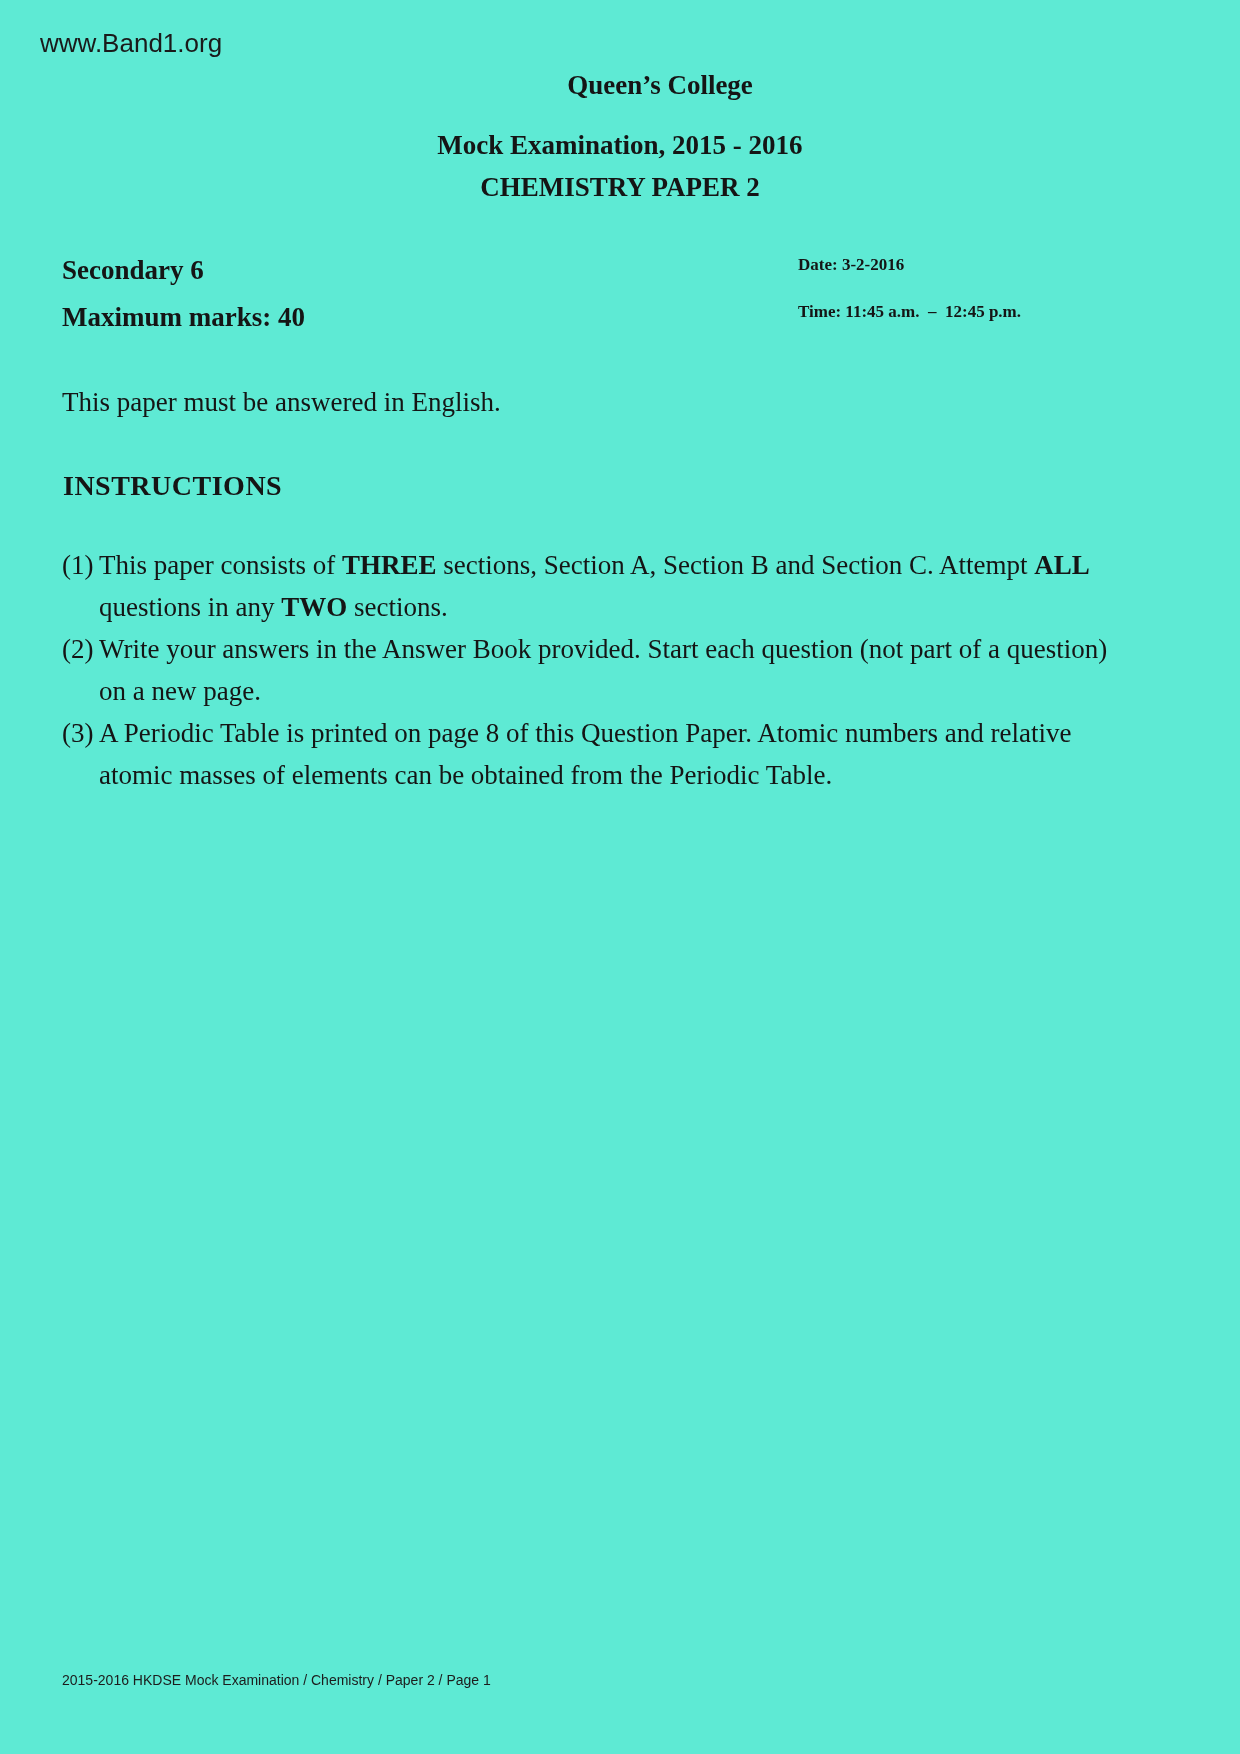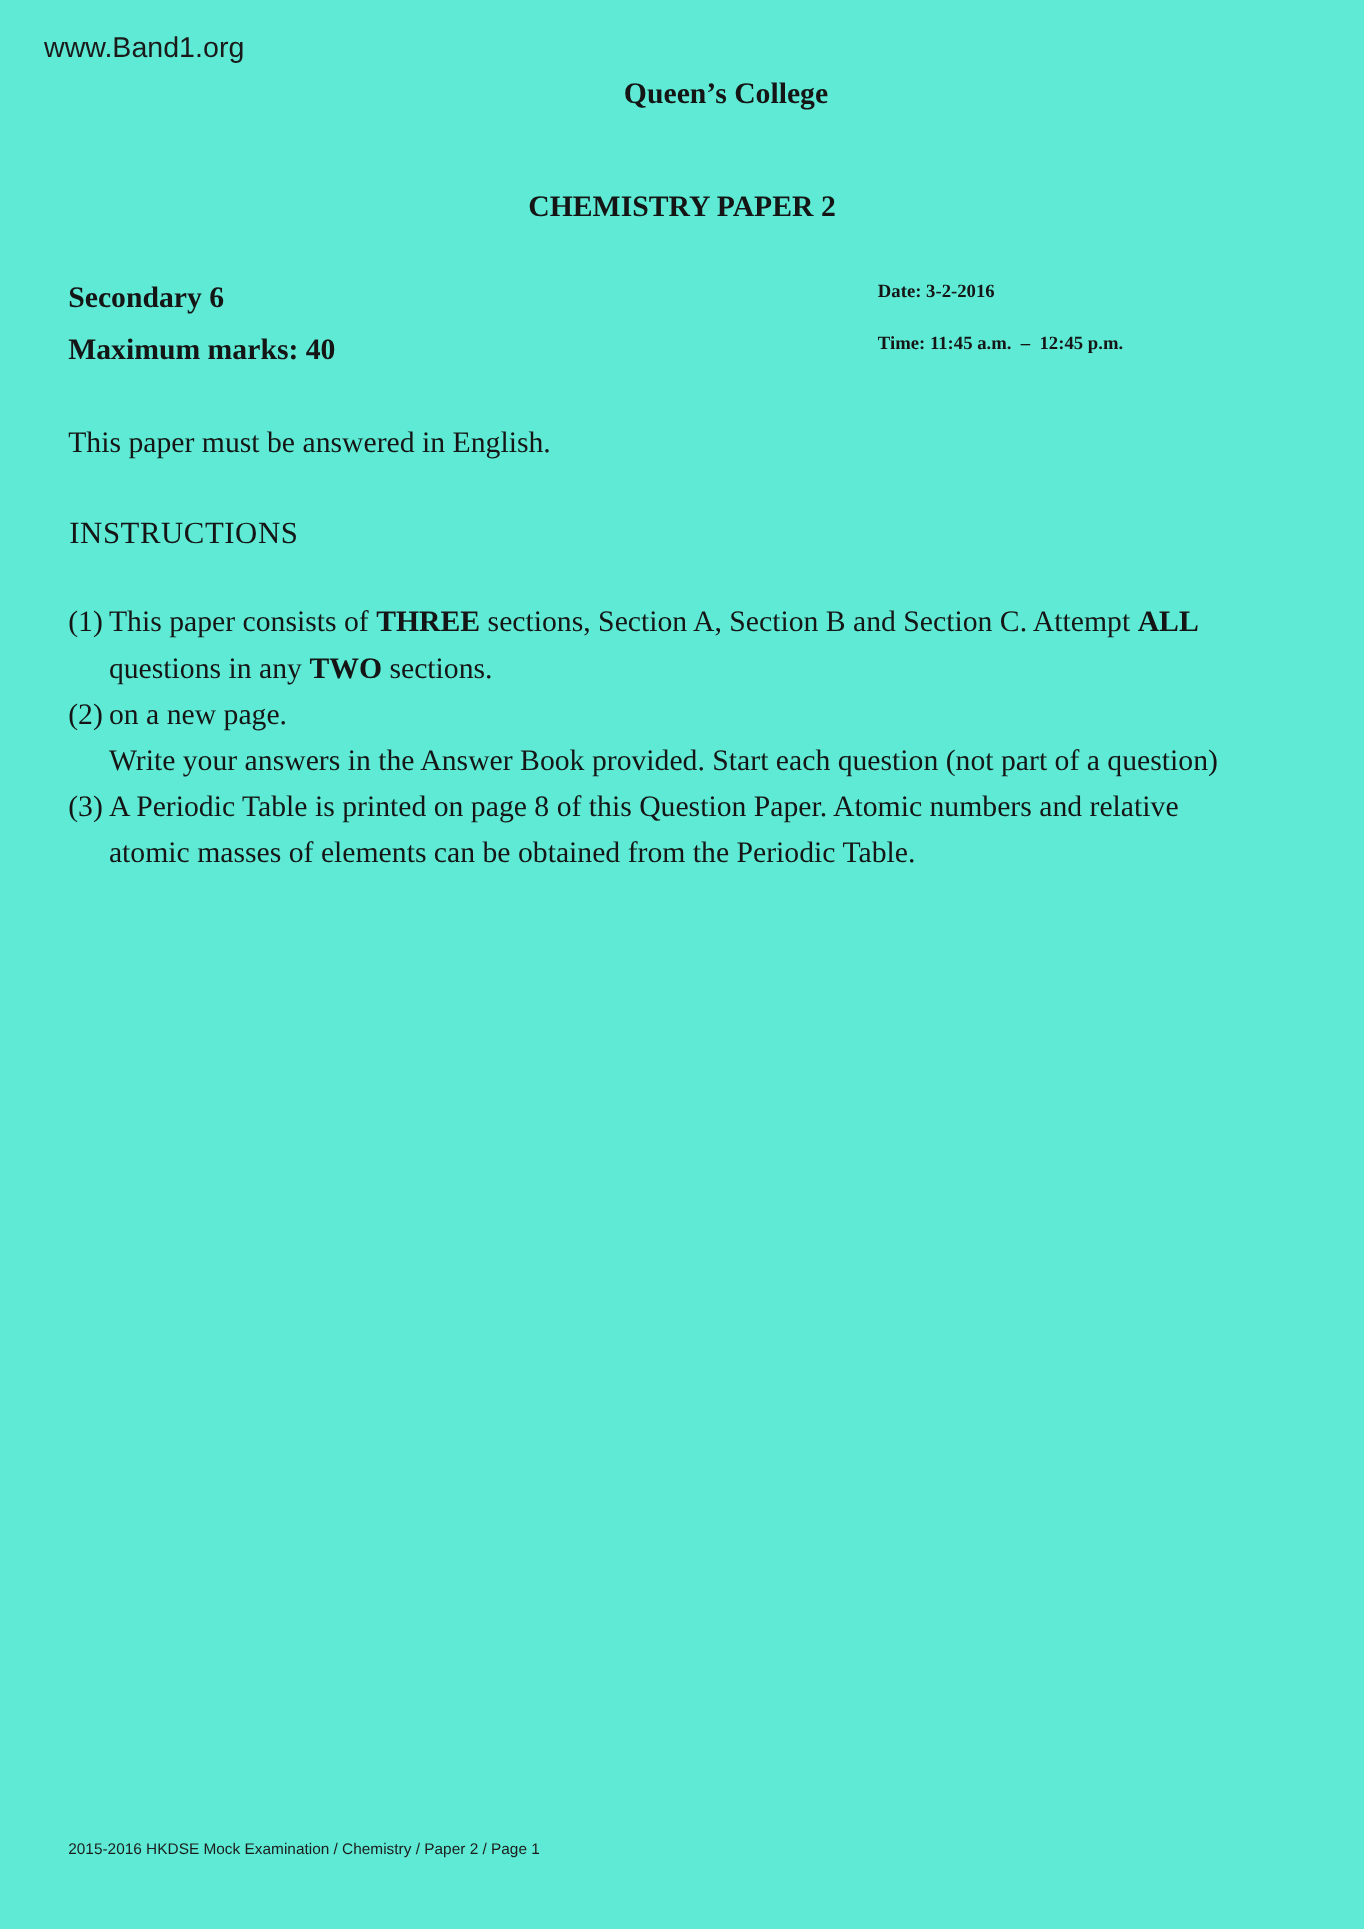--- a/index.html
+++ b/index.html
@@ -61,21 +61,21 @@
     position: absolute;
     left: 62px;
     top: 387px;
     font-size: 27px;
   }
 
   .instructions-heading {
     position: absolute;
     left: 63px;
     top: 470px;
-    font-weight: normal;
+    font-weight: bold;
     font-size: 28px;
     letter-spacing: 0.5px;
   }
 
   .instruction-list {
     position: absolute;
     left: 62px;
     top: 544px;
     width: 1150px;
     font-size: 27px;
@@ -99,20 +99,21 @@
 </style>
 </head>
 <body>
 
 <div class="page">
 
   <div class="watermark sans">www.Band1.org</div>
 
   <div class="title-block title-school">Queen’s College</div>
 
+  <div class="title-block title-exam">Mock Examination, 2015 - 2016</div>
 
   <div class="title-block title-subject">CHEMISTRY PAPER 2</div>
 
   <div class="info-left row1">Secondary 6</div>
 
   <div class="info-right row1">Date: 3-2-2016</div>
 
   <div class="info-left row2">Maximum marks: 40</div>
 
   <div class="info-right row2">Time: 11:45 a.m.  –  12:45 p.m.</div>
@@ -127,22 +128,22 @@
       <span class="num">(1)</span>
       <div class="li-lines">
         <div class="line"><span>This paper consists of </span><span class="b">THREE</span><span> sections, Section A, Section B and Section C. Attempt </span><span class="b">ALL</span></div>
         <div class="line"><span>questions in any </span><span class="b">TWO</span><span> sections.</span></div>
       </div>
     </div>
 
     <div class="li">
       <span class="num">(2)</span>
       <div class="li-lines">
+        <div class="line"><span>Write your answers in the Answer Book provided. Start each question (not part of a question)</span></div>
         <div class="line"><span>on a new page.</span></div>
-        <div class="line"><span>Write your answers in the Answer Book provided. Start each question (not part of a question)</span></div>
       </div>
     </div>
 
     <div class="li">
       <span class="num">(3)</span>
       <div class="li-lines">
         <div class="line"><span>A Periodic Table is printed on page 8 of this Question Paper. Atomic numbers and relative</span></div>
         <div class="line"><span>atomic masses of elements can be obtained from the Periodic Table.</span></div>
       </div>
     </div>

